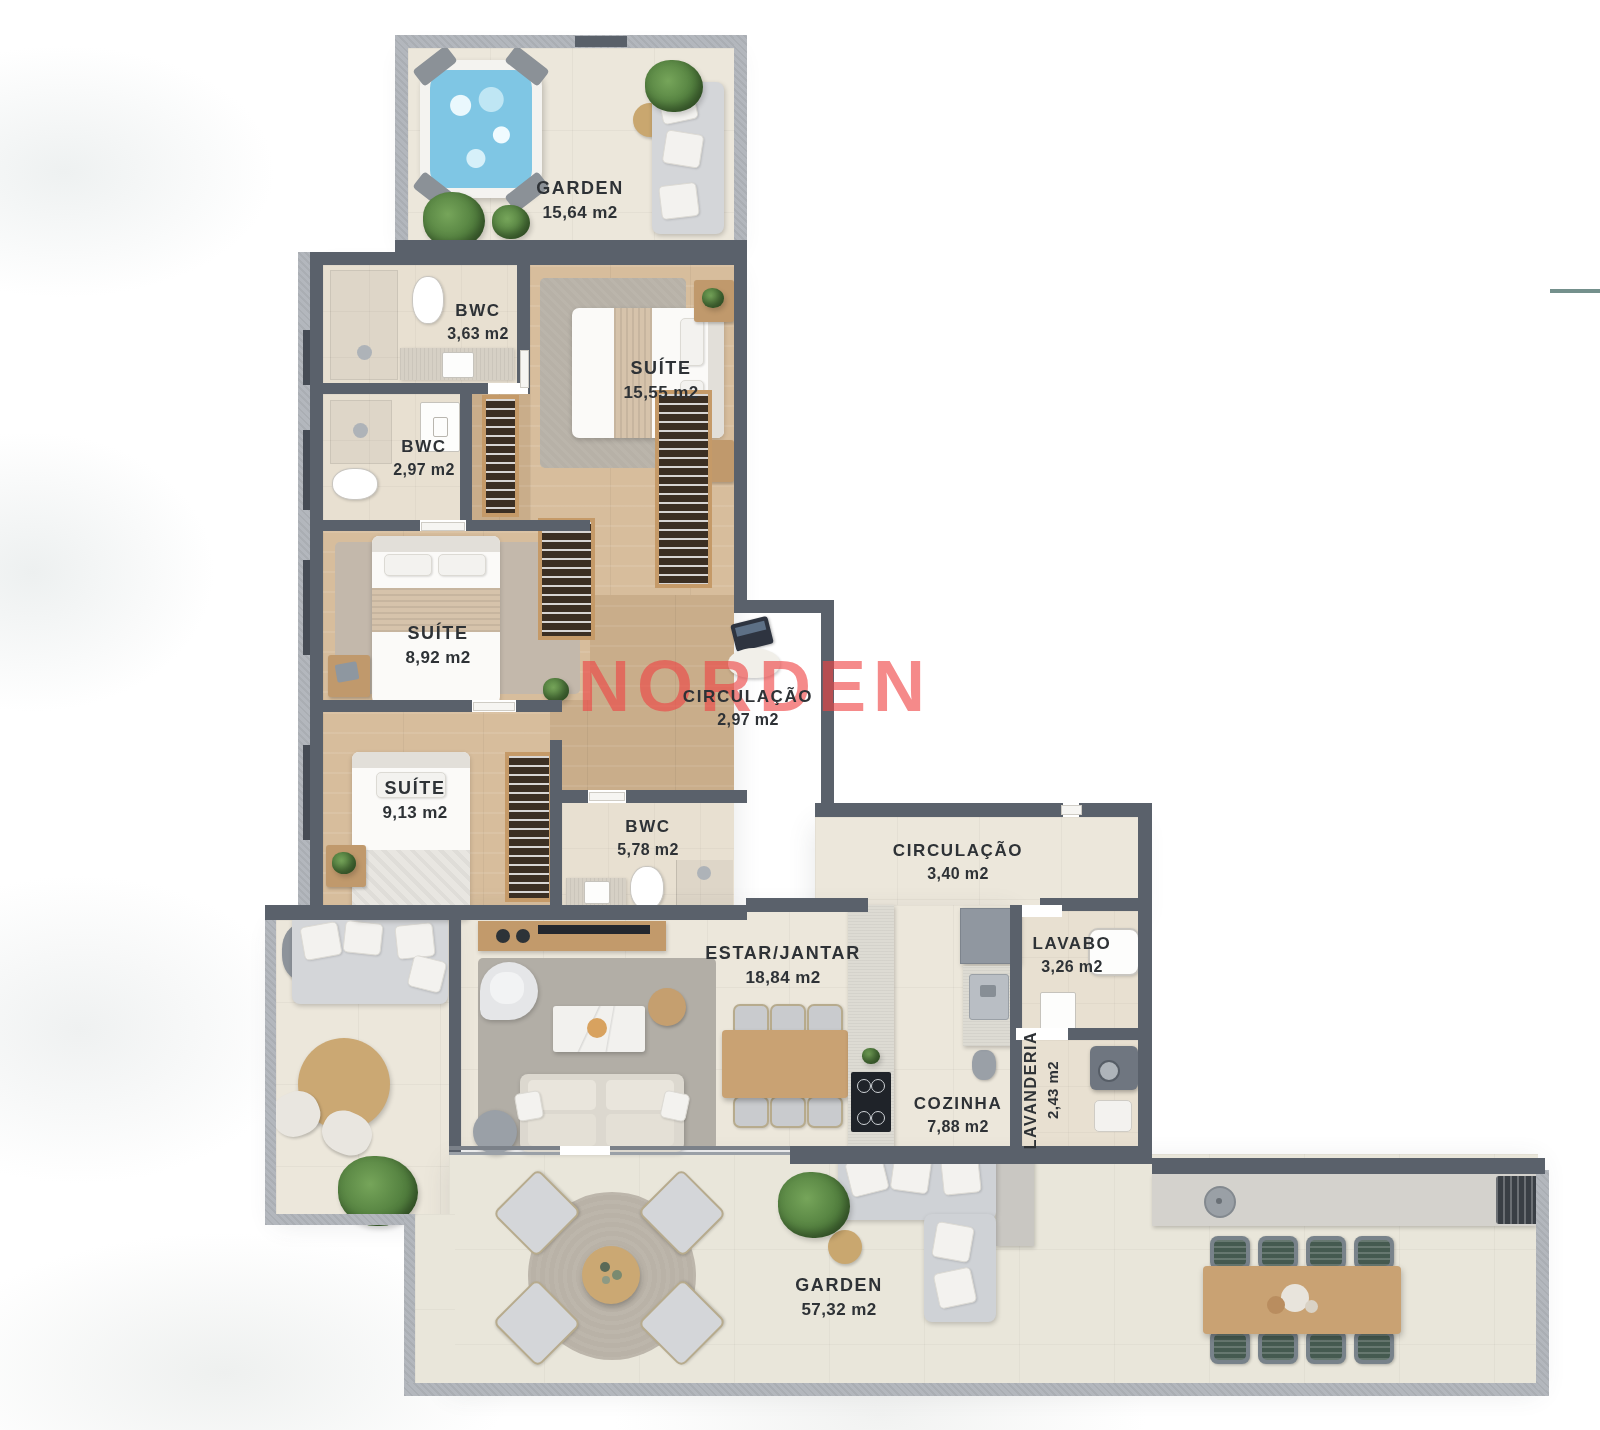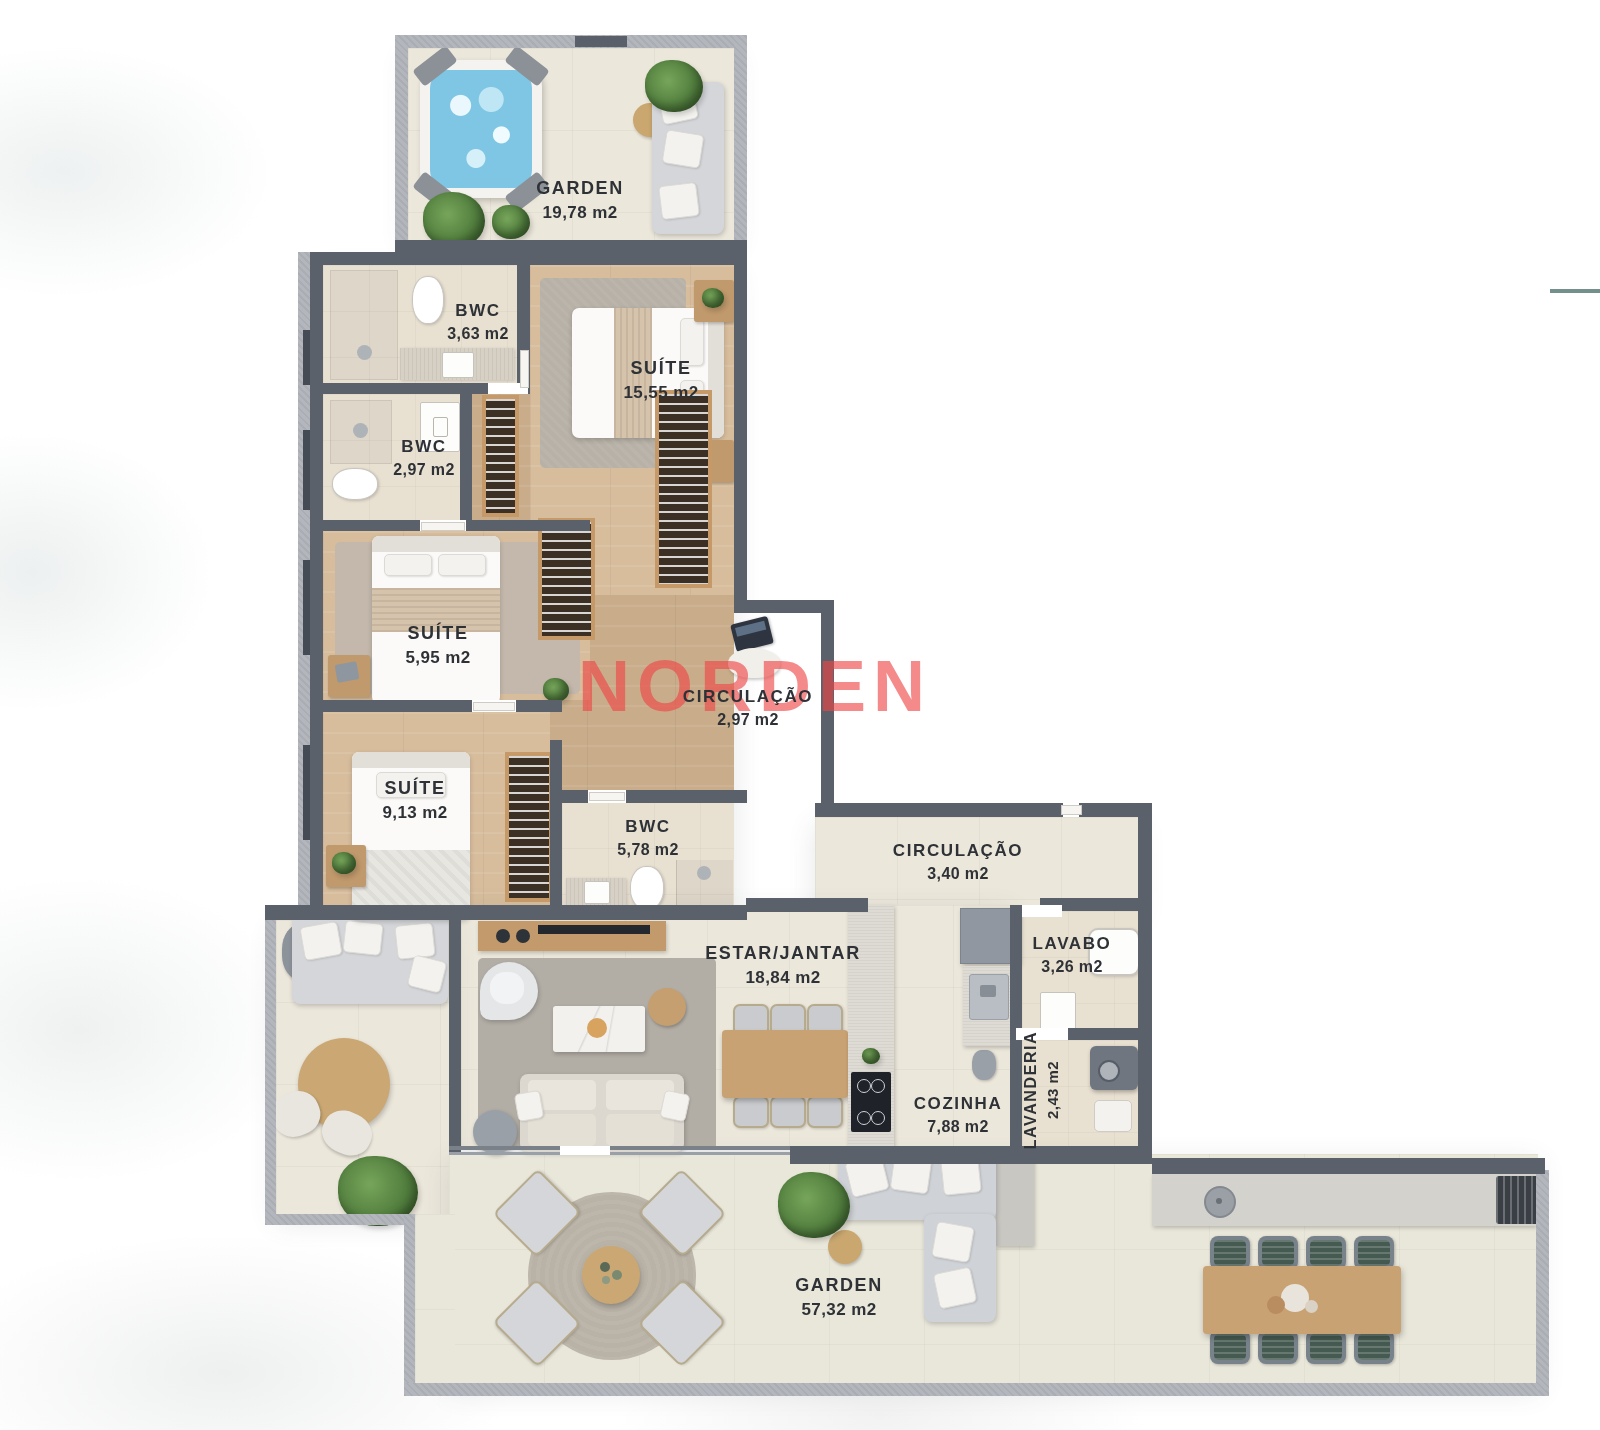--- a/index.html
+++ b/index.html
@@ -368,37 +368,37 @@
 <div class="gchair" style="left:1354px;top:1236px;width:40px;height:34px;"></div>
 <div class="gchair" style="left:1210px;top:1330px;width:40px;height:34px;"></div>
 <div class="gchair" style="left:1258px;top:1330px;width:40px;height:34px;"></div>
 <div class="gchair" style="left:1306px;top:1330px;width:40px;height:34px;"></div>
 <div class="gchair" style="left:1354px;top:1330px;width:40px;height:34px;"></div>
 
 <div class="watermark" style="left:578px;top:645px;">NORDEN</div>
 
 <div class="rlabel" style="left:580px;top:200px;">
   <div class="nm">GARDEN</div>
-  <div class="ar">19,78 m2</div>
+  <div class="ar">15,64 m2</div>
 </div>
 <div class="rlabel sm" style="left:478px;top:322px;">
   <div class="nm">BWC</div>
   <div class="ar">3,63 m2</div>
 </div>
 <div class="rlabel" style="left:661px;top:380px;">
   <div class="nm">SUÍTE</div>
   <div class="ar">15,55 m2</div>
 </div>
 <div class="rlabel sm" style="left:424px;top:458px;">
   <div class="nm">BWC</div>
   <div class="ar">2,97 m2</div>
 </div>
 <div class="rlabel" style="left:438px;top:645px;">
   <div class="nm">SUÍTE</div>
-  <div class="ar">5,95 m2</div>
+  <div class="ar">8,92 m2</div>
 </div>
 <div class="rlabel sm" style="left:748px;top:708px;">
   <div class="nm">CIRCULAÇÃO</div>
   <div class="ar">2,97 m2</div>
 </div>
 <div class="rlabel" style="left:415px;top:800px;">
   <div class="nm">SUÍTE</div>
   <div class="ar">9,13 m2</div>
 </div>
 <div class="rlabel sm" style="left:648px;top:838px;">

